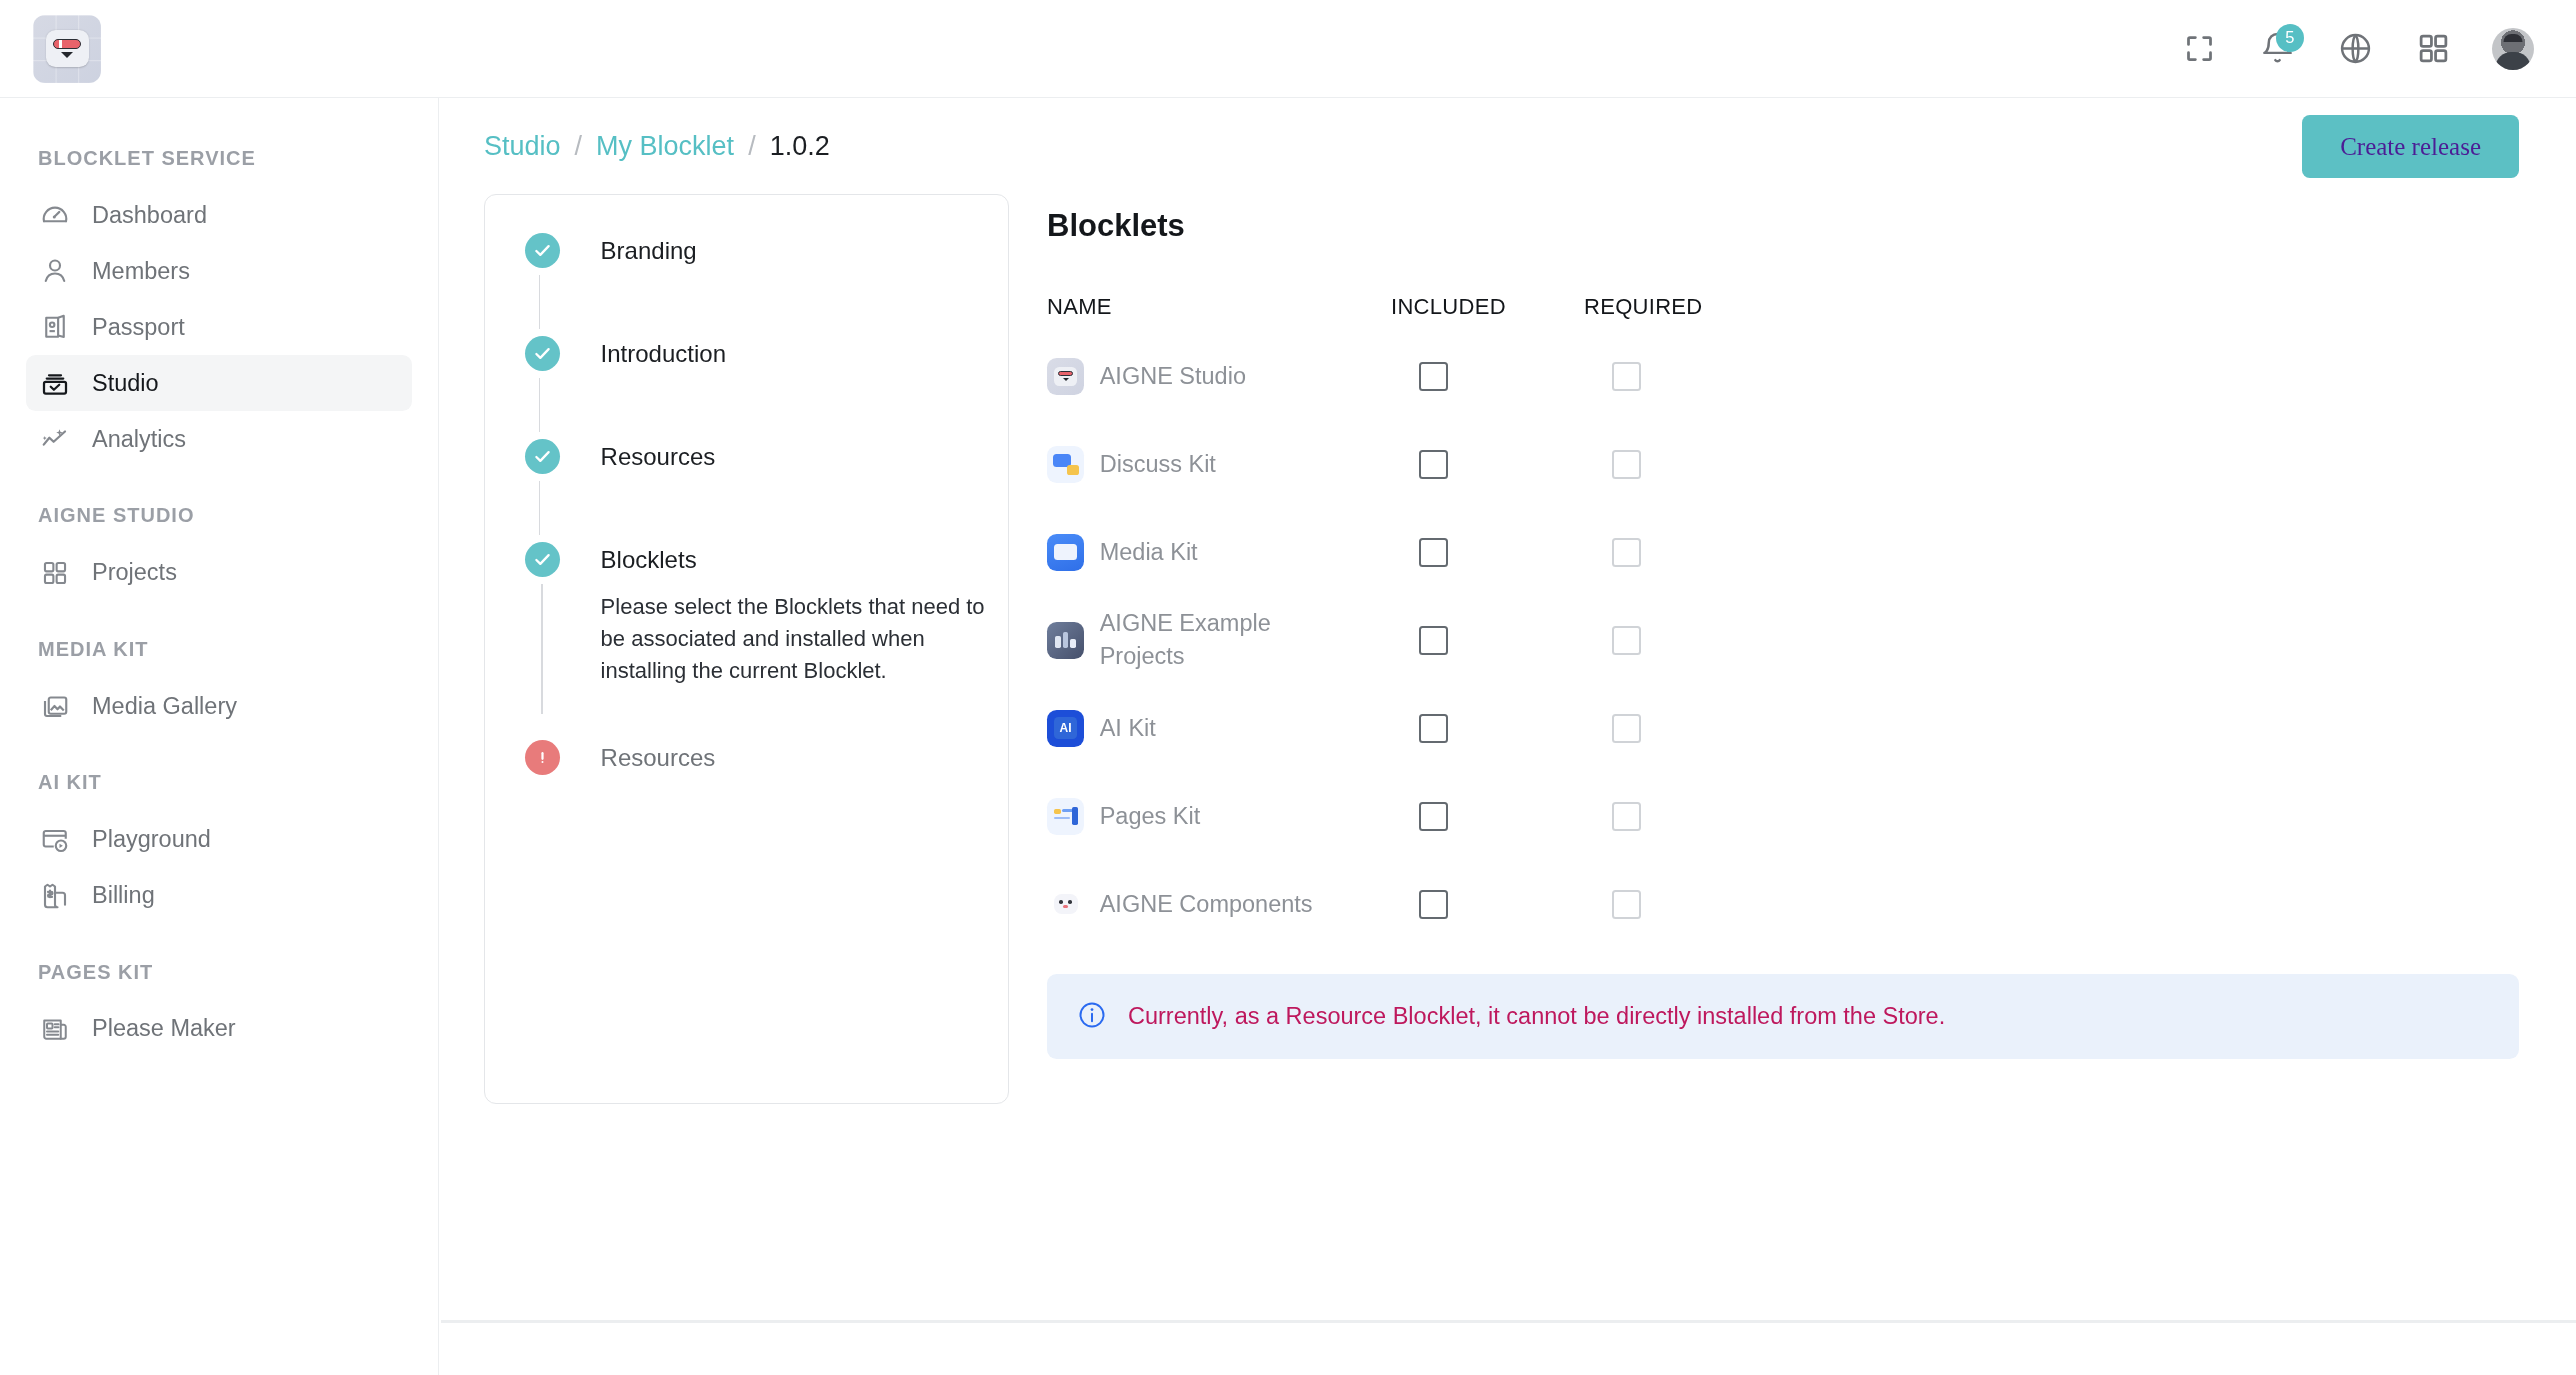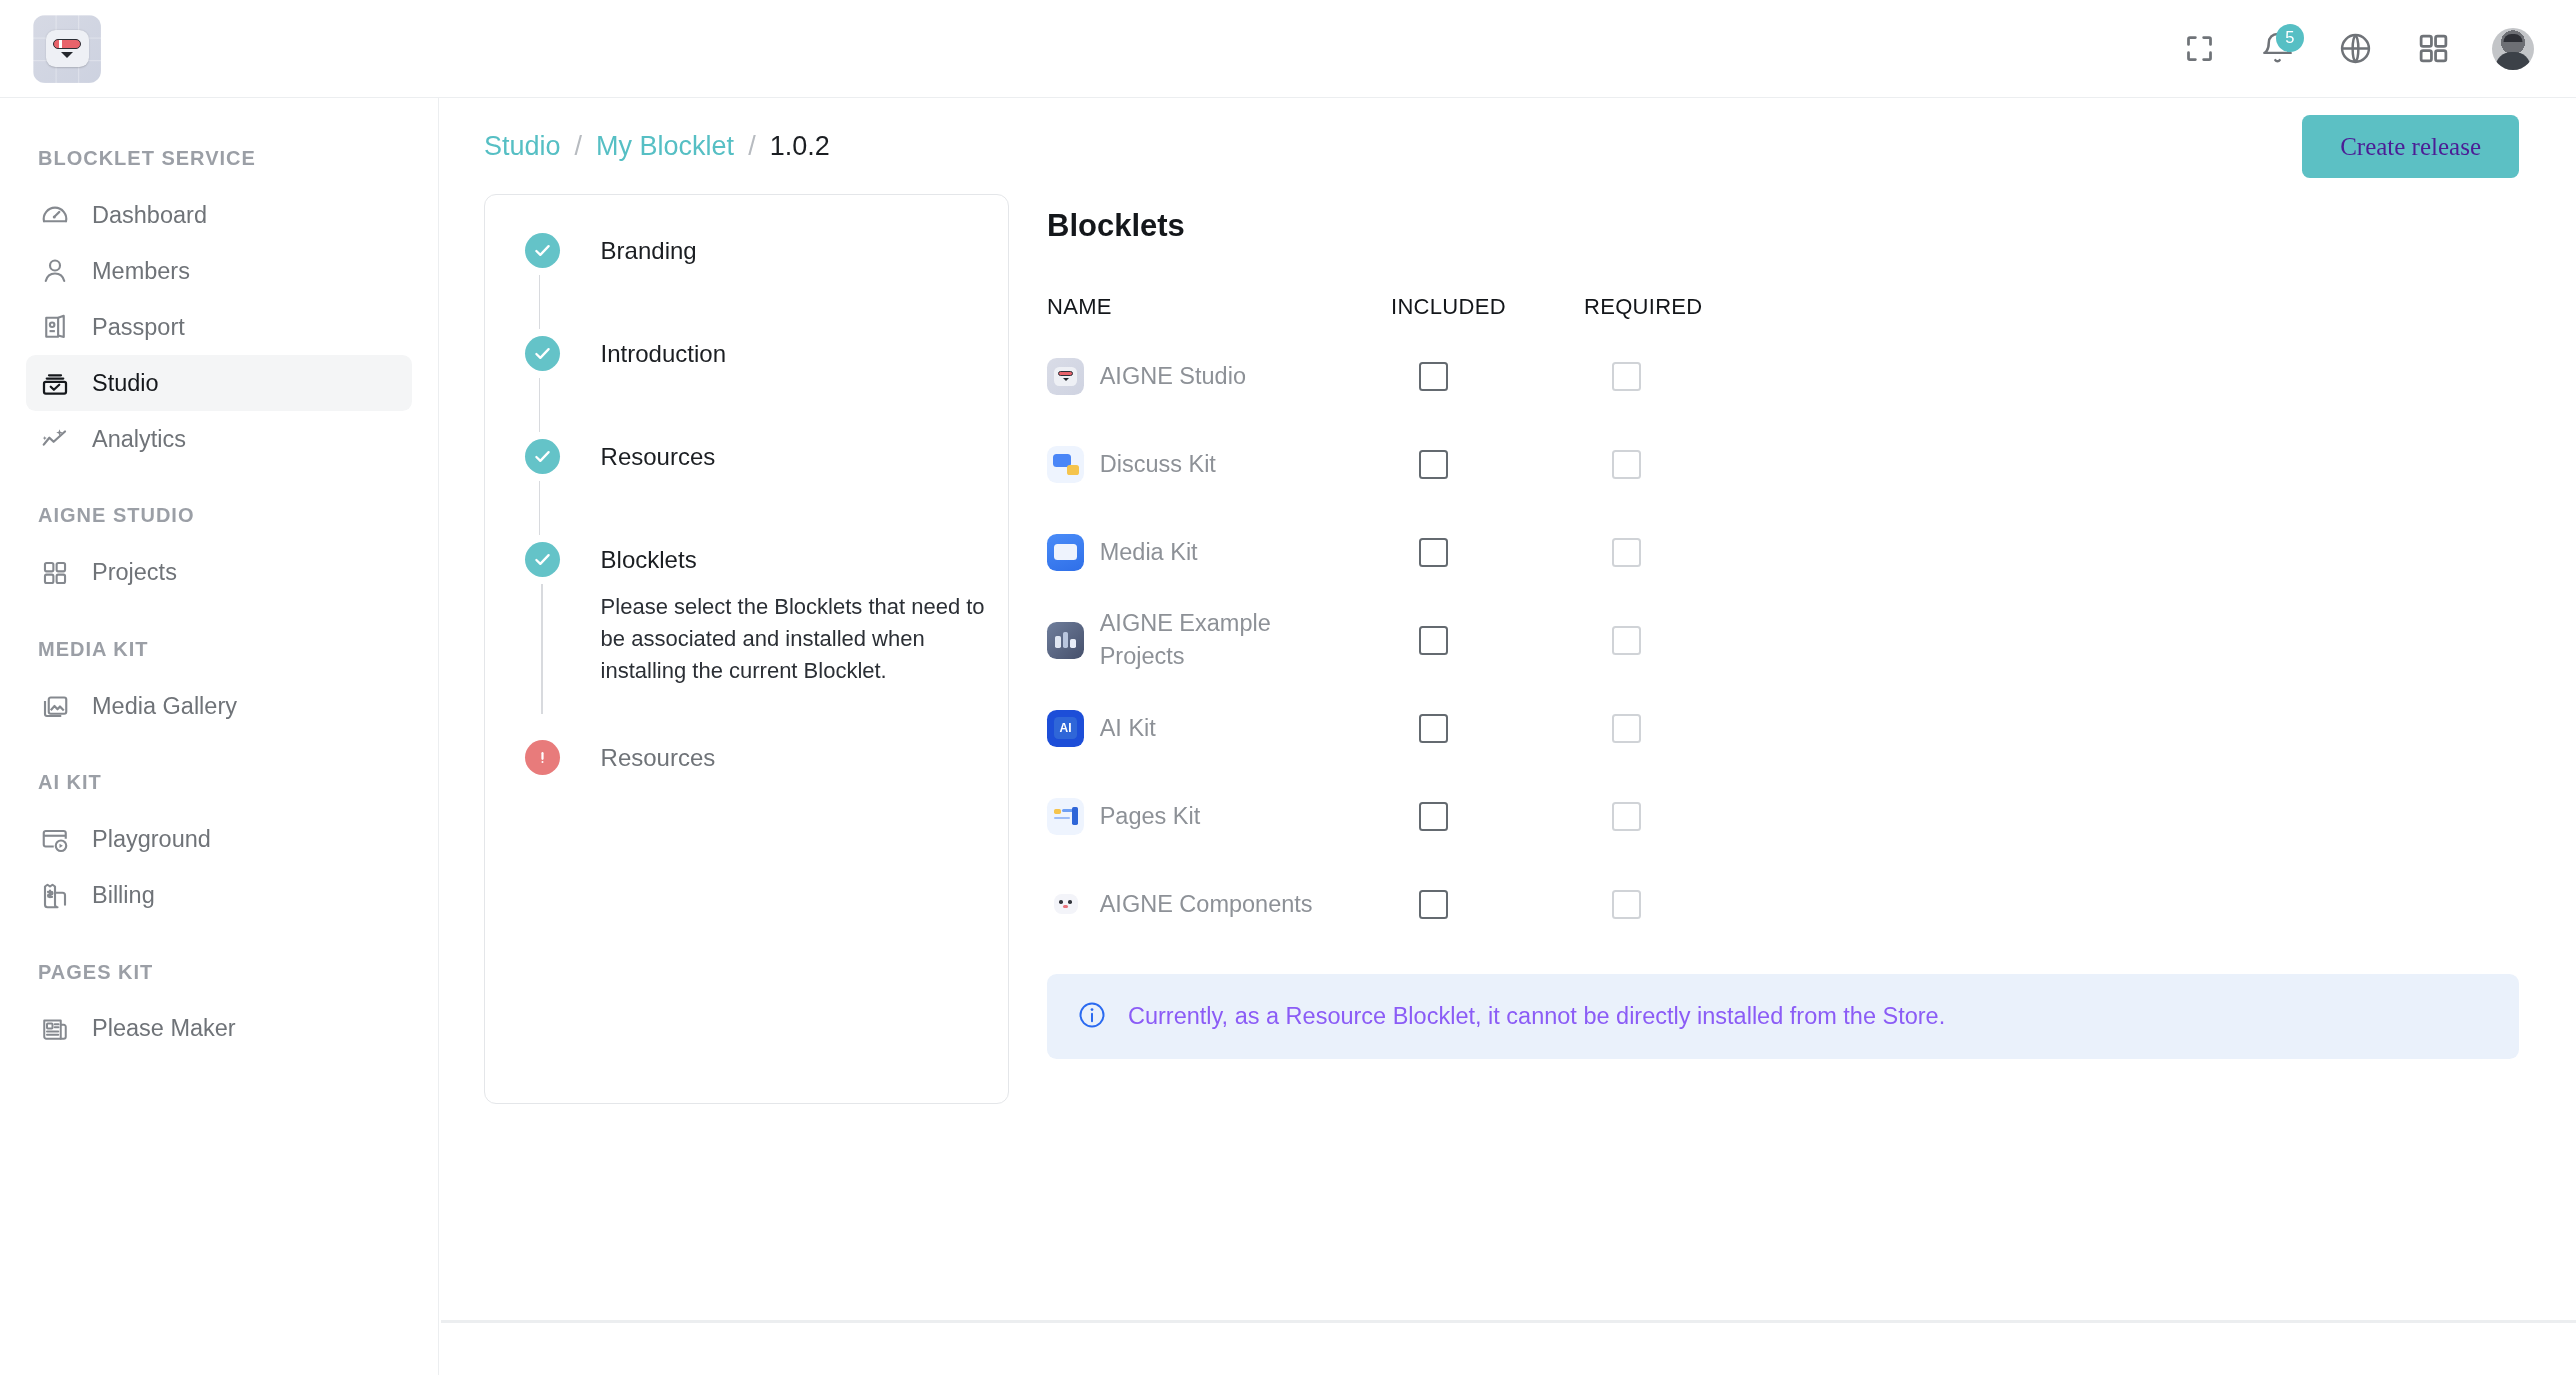--- a/index.html
+++ b/index.html
@@ -163,21 +163,21 @@
   }
   .cbx.disabled { border-color: #d0d3d7; border-width: 2.6px; cursor: default; }
   .cell-ctr { display: flex; }
   .cell-ctr .cbx { margin-left: 28px; }
 
   .alert {
     margin-top: 26px; background: #eaf1fb; border-radius: 9.6px;
     display: flex; align-items: center; gap: 21px;
     padding: 26px 30px; color: #1b3b82;
   }
-  .alert-text { font-size: 23.5px; color: #8b5cf6; }
+  .alert-text { font-size: 23.5px; color: #be185d; }
 
   .footer-divider {
     position: absolute; left: 441px; right: 0; top: 1320px; height: 2.6px; background: #eceef0;
   }
 </style>
 </head>
 <body>
 
 <div class="app">
 

